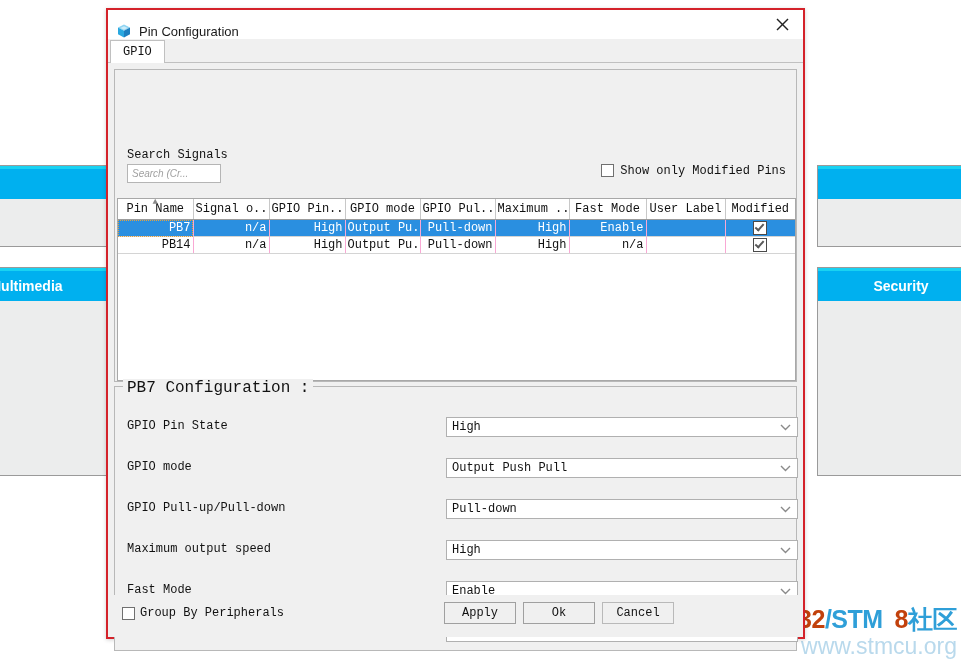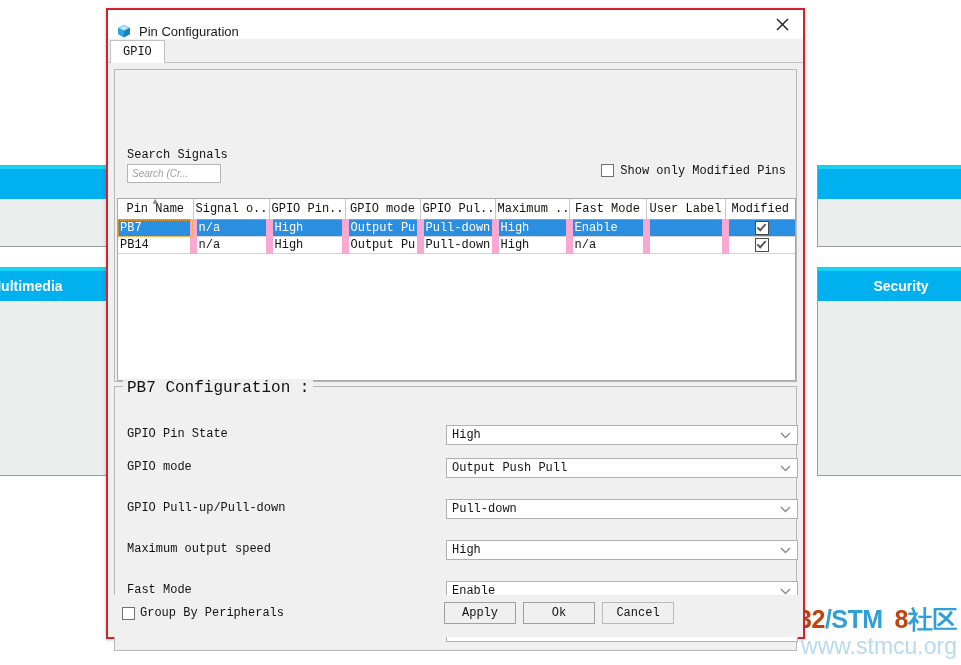--- a/index.html
+++ b/index.html
@@ -257,27 +257,27 @@
     text-align: center;
     padding: 0 2px;
     white-space: nowrap;
     overflow: hidden;
     position: relative;
     cursor: pointer;
   }
   table.pin-table th:last-child { border-right: none; border-radius: 9px; }
   table.pin-table td {
     height: 16px;
-    border-right: 7px solid #f9a8d4;
+    border-right: 1px solid #f9a8d4;
     border-bottom: 1px solid #d4d4d4;
     padding: 0 2px;
     white-space: nowrap;
     overflow: hidden;
     color: #111;
-    text-align: left;
+    text-align: right;
   }
   table.pin-table td:last-child { border-right: none; text-align:center; }
   tr.row-selected td {
     background: #2a8fe0;
     color: #ffffff;
   }
   tr.row-selected td.cell-focus {
     outline: 1px dotted #e6a23c;
     outline-offset: -1px;
   }
@@ -524,21 +524,21 @@
                 <td><span class="cell-check"></span></td>
               </tr>
             </tbody>
           </table>
         </div>
       </div>
 
       <div id="config-group">
         <div id="config-legend">PB7 Configuration :</div>
 
-        <div class="form-row" style="top:38px">
+        <div class="form-row" style="top:30px">
           <div class="form-label">GPIO Pin State</div>
           <div class="form-control">
             <span>High</span>
             <span class="combo-arrow">
               <svg width="11" height="7" viewBox="0 0 11 7">
                   <polyline points="1,1 5.5,5.5 10,1" fill="none" stroke="#8a8a8a" stroke-width="1.4"></polyline>
                 </svg>
             </span>
           </div>
         </div>

